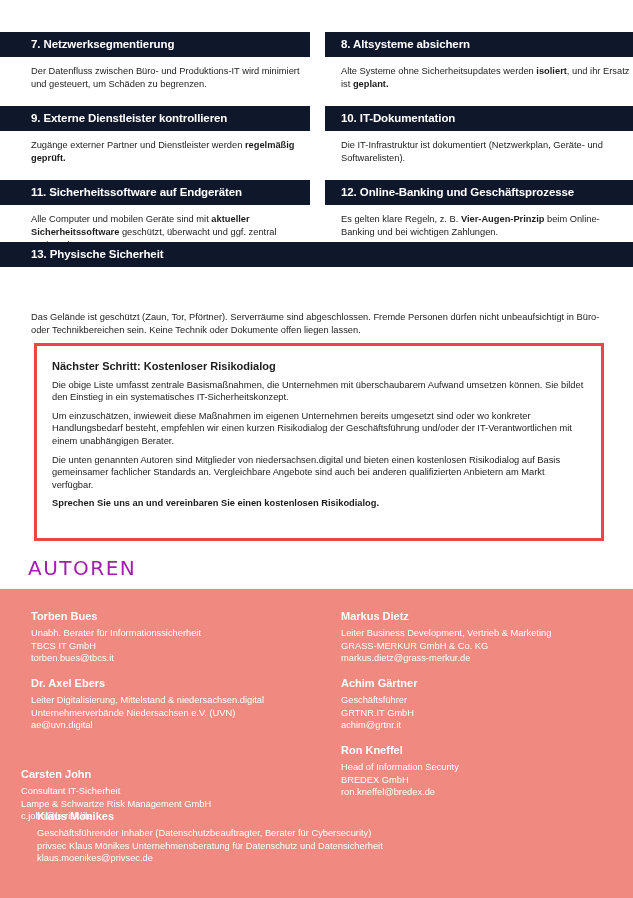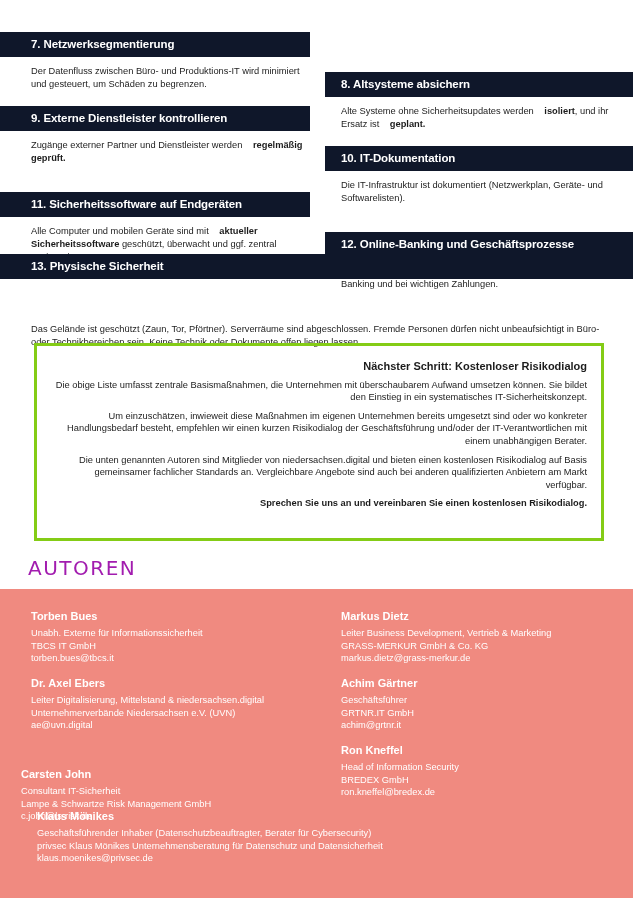--- a/index.html
+++ b/index.html
@@ -34,48 +34,47 @@
       color: #ffffff;
       font-weight: bold;
       font-size: 11.5px;
       height: 25px;
       line-height: 25px;
       padding-left: 31px;
       box-sizing: border-box;
       white-space: nowrap;
       letter-spacing: -0.1px;
     }
-    .card.right .bar { padding-left: 16px; margin-top: 40px; }
+    .card.right .bar { padding-left: 16px; }
     .desc {
       font-size: 9.3px;
       line-height: 12.6px;
       padding: 8px 0 0 31px;
       box-sizing: border-box;
     }
     .card.right .desc { padding-left: 16px; }
     .row1 { height: 74px; }
-    .row2 { height: 86px; }
+    .row2 { height: 74px; }
     .row3 { height: 62px; }
     .card.full { width: 633px; }
     .card.full .bar { padding-left: 31px; }
     .card.full .desc { padding-left: 31px; padding-right: 20px; margin-top: 36px; }
-    b { font-weight: bold; margin-left: 8px; }
+    b { font-weight: bold; }
 
     .callout {
       position: absolute;
       left: 34px;
       top: 343px;
       width: 570px;
       height: 198px;
       box-sizing: border-box;
-      border: 3px solid #84cc16;
+      border: 3px solid #ef4444;
       padding: 14px 14px 0 15px;
       font-size: 9.3px;
       line-height: 12.6px;
-      text-align: right;
     }
     .callout h3 {
       margin: 0 0 6px 0;
       font-size: 11px;
       font-weight: bold;
     }
     .callout p { margin: 0 0 6px 0; }
 
     .autoren-title {
       position: absolute;
@@ -156,21 +155,21 @@
   <p>Um einzuschätzen, inwieweit diese Maßnahmen im eigenen Unternehmen bereits umgesetzt sind oder wo konkreter Handlungsbedarf besteht, empfehlen wir einen kurzen Risikodialog der Geschäftsführung und/oder der IT-Verantwortlichen mit einem unabhängigen Berater.</p>
   <p>Die unten genannten Autoren sind Mitglieder von niedersachsen.digital und bieten einen kostenlosen Risikodialog auf Basis gemeinsamer fachlicher Standards an. Vergleichbare Angebote sind auch bei anderen qualifizierten Anbietern am Markt verfügbar.</p>
   <p><b>Sprechen Sie uns an und vereinbaren Sie einen kostenlosen Risikodialog.</b></p>
 </div>
 
 <div class="autoren-title">AUTOREN</div>
 
 <div class="authors">
   <div class="author" style="left:31px; top:21px;">
     <span class="name">Torben Bues</span>
-    <span class="line">Unabh. Externe für Informationssicherheit</span>
+    <span class="line">Unabh. Berater für Informationssicherheit</span>
     <span class="line">TBCS IT GmbH</span>
     <span class="line">torben.bues@tbcs.it</span>
   </div>
   <div class="author" style="left:341px; top:21px;">
     <span class="name">Markus Dietz</span>
     <span class="line">Leiter Business Development, Vertrieb &amp; Marketing</span>
     <span class="line">GRASS-MERKUR GmbH &amp; Co. KG</span>
     <span class="line">markus.dietz@grass-merkur.de</span>
   </div>
   <div class="author" style="left:31px; top:88px;">

